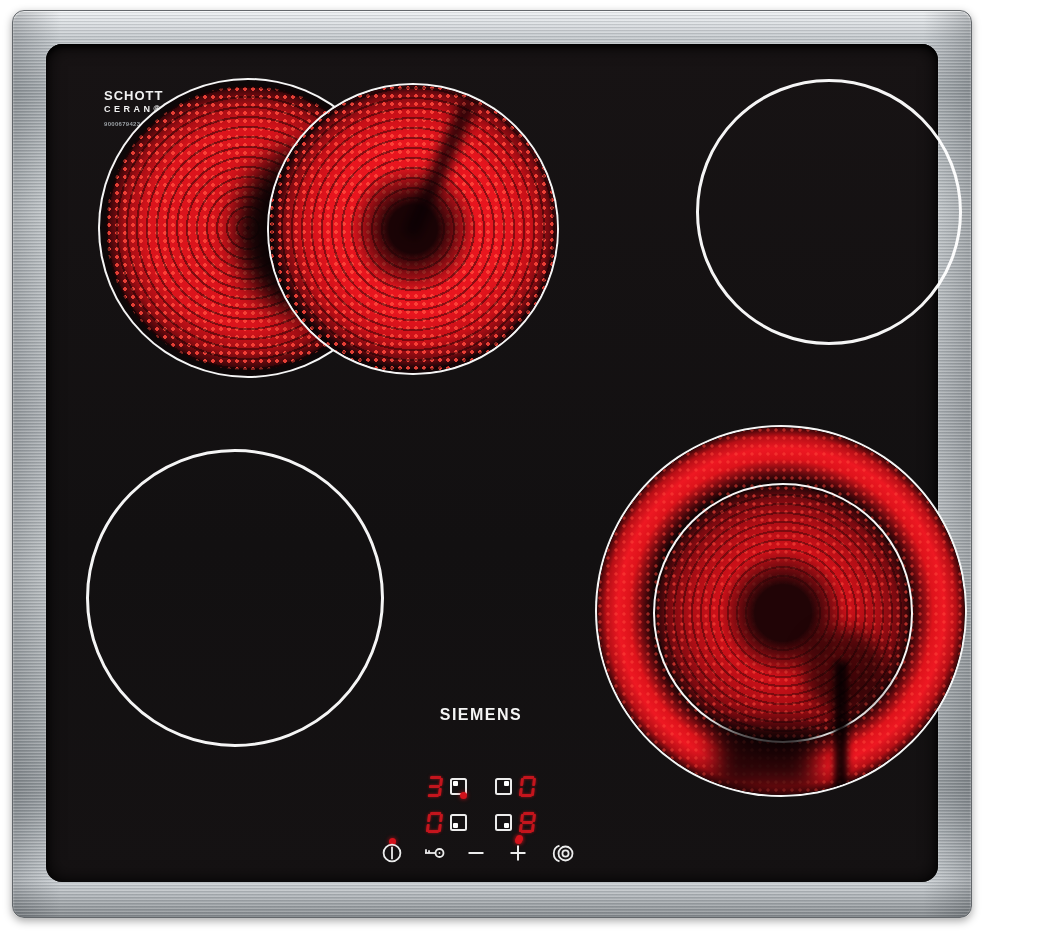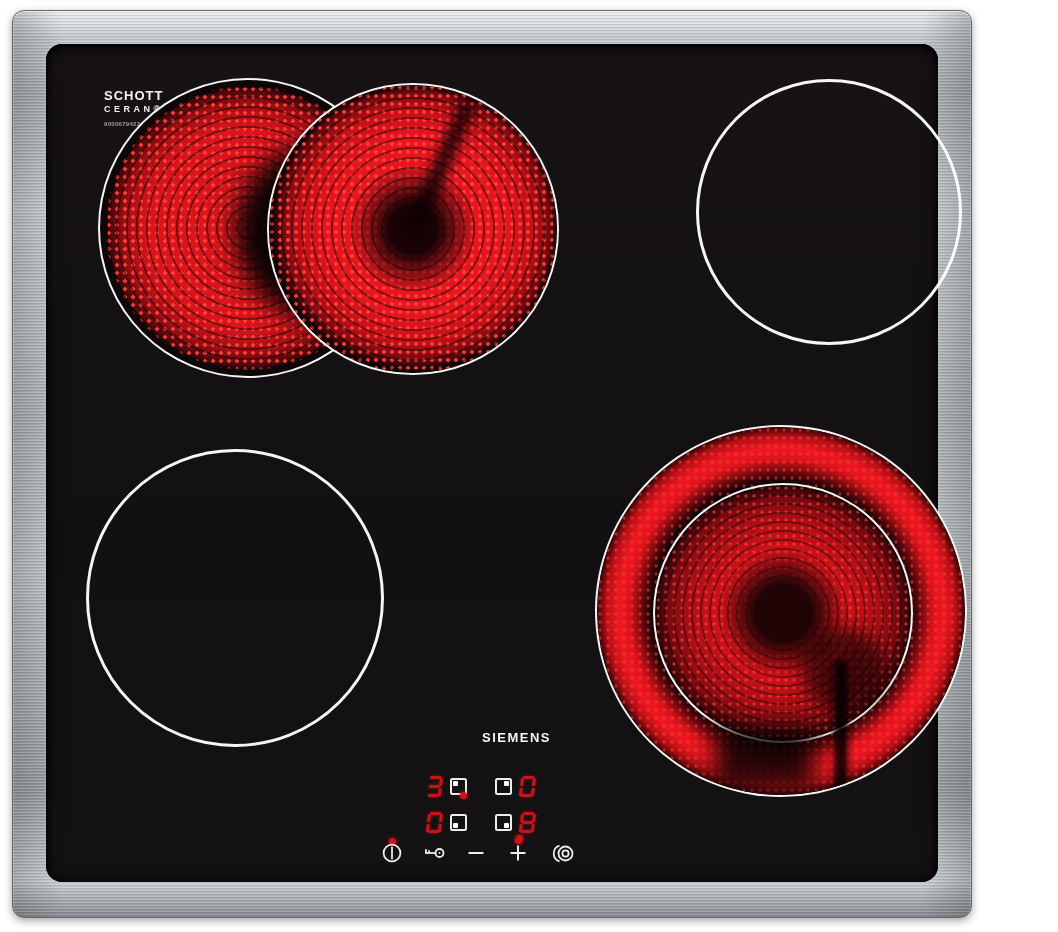--- a/index.html
+++ b/index.html
@@ -85,22 +85,22 @@
   .z-br .center-blob { position:absolute; left:146px; top:142px; width:84px; height:84px; border-radius:50%; background:rgba(10,1,2,.65); filter:blur(9px); }
   .z-br .terminal { position:absolute; left:118px; top:300px; width:100px; height:62px; background:rgba(6,1,2,.85); filter:blur(12px); }
 
   
   .schott { position:absolute; left:58px; top:44px; color:#f2f2f2; }
   .schott .l1 { font-size:13px; font-weight:bold; letter-spacing:1px; }
   .schott .l2 { font-size:9px; font-weight:bold; letter-spacing:3.5px; margin-top:1px; }
   .schott .pn { font-size:6px; font-weight:bold; color:#9aa0a4; letter-spacing:.3px; margin-top:7px; }
 
   
-  .brand { position:absolute; left:398px; top:719px; width:140px; text-align:right;
-           color:#f5f5f5; font-size:13px; font-weight:bold; letter-spacing:1.5px; }
+  .brand { position:absolute; left:398px; top:695px; width:140px; text-align:center;
+           color:#f5f5f5; font-size:16px; font-weight:bold; letter-spacing:1.5px; }
 
   .disp-row { position:absolute; display:flex; align-items:center; }
   .row1 { left:414px; top:765px; }
   .row2 { left:414px; top:801px; }
 
   
   .sseg { position:relative; width:15px; height:21px; transform:skewX(-7deg); }
   .sseg .sg7 { position:absolute; background:#c4151d; box-shadow:0 0 3px rgba(210,20,26,.65); opacity:0; border-radius:1px; }
   .sseg .sa { left:2px; right:2px; top:0; height:3px; }
   .sseg .sgm { left:2px; right:2px; top:9px; height:3px; }

